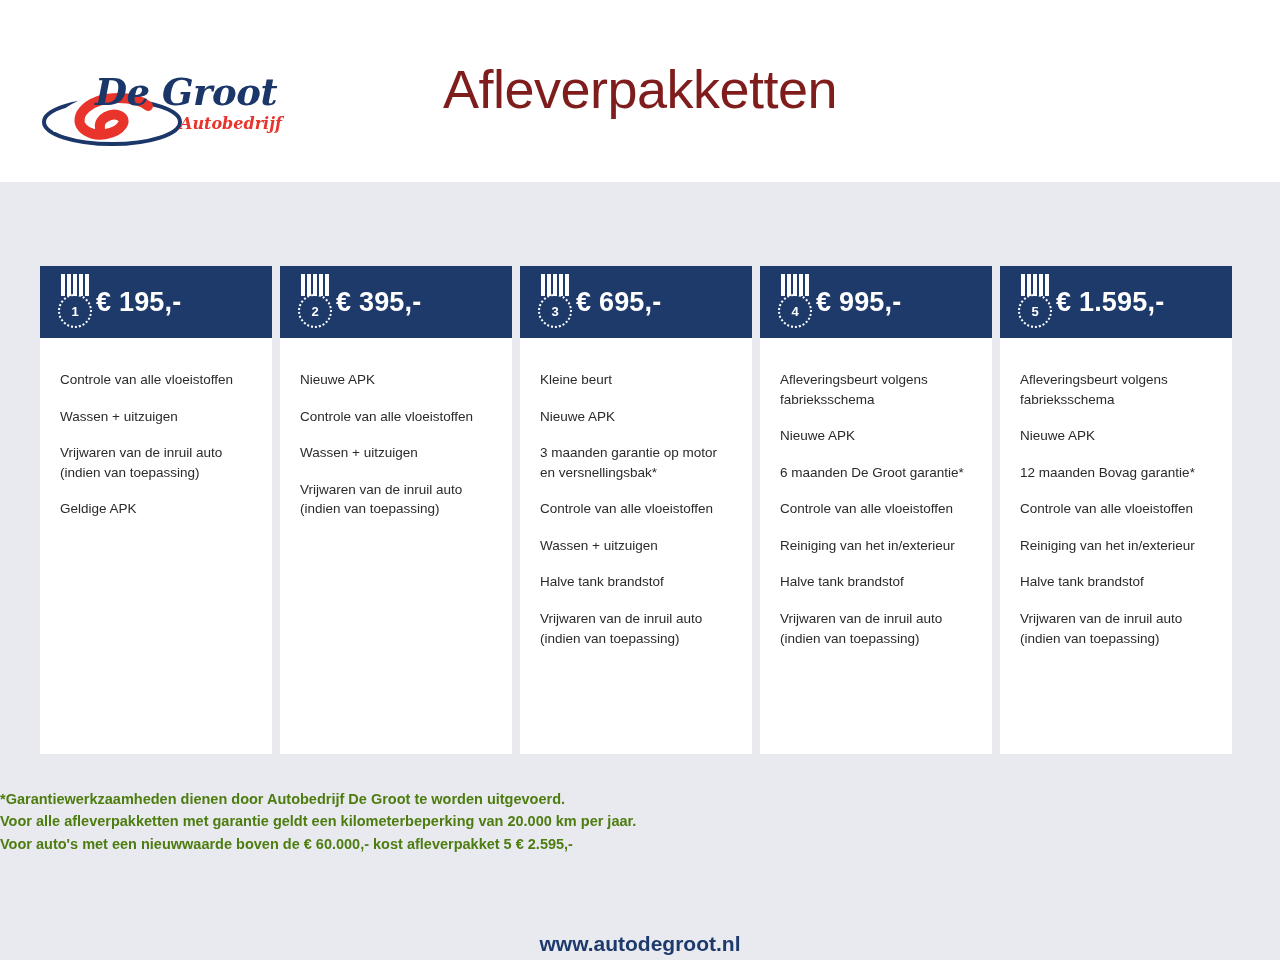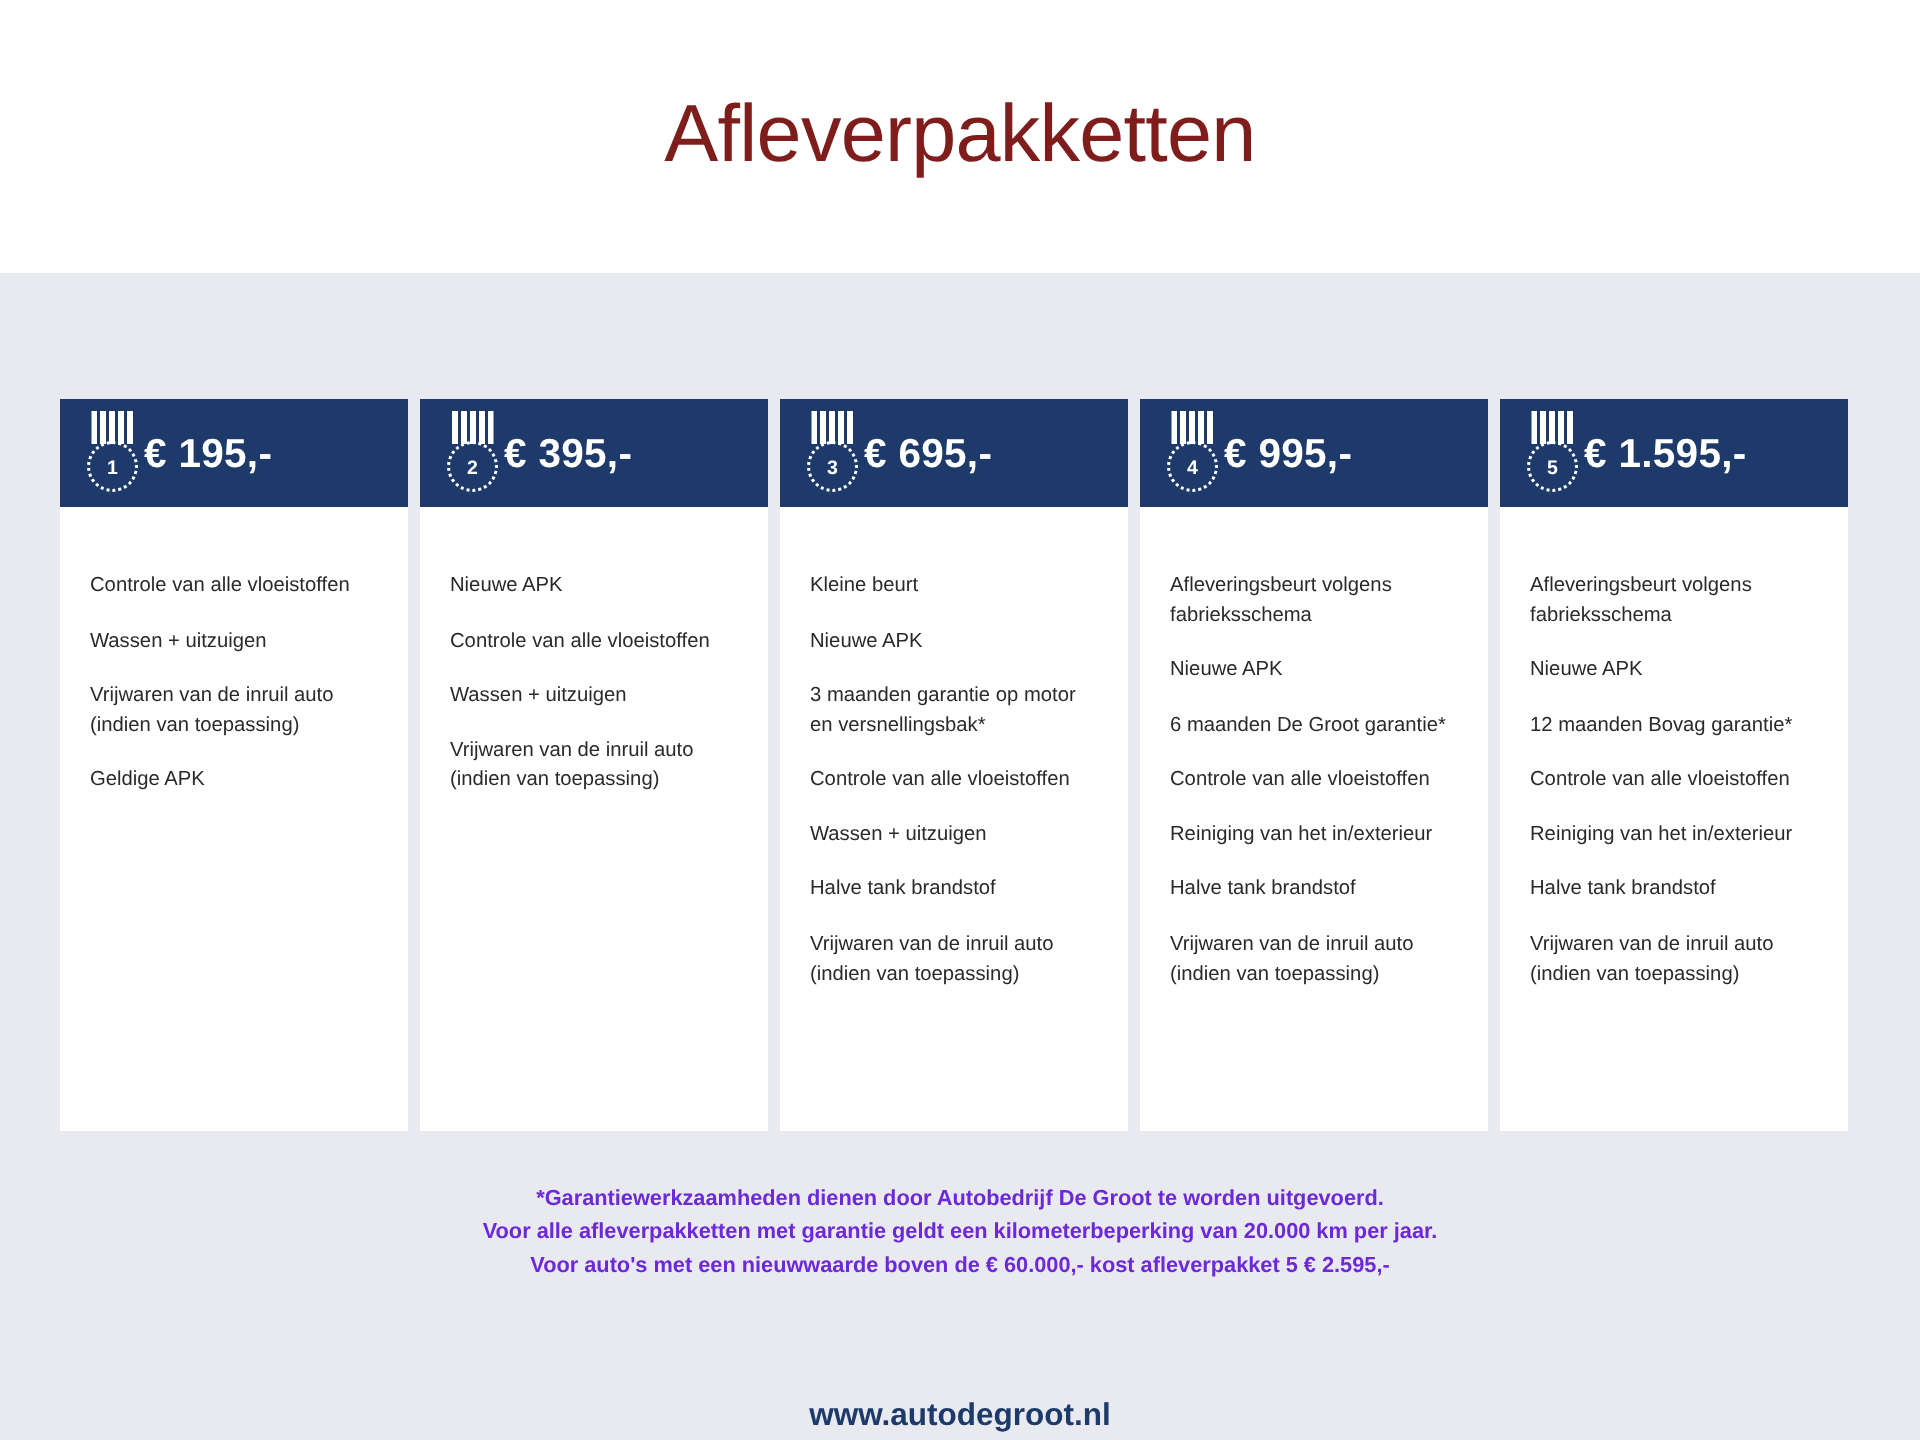--- a/index.html
+++ b/index.html
@@ -147,40 +147,40 @@
   .price {
     flex: 1;
     text-align: left;
     color: #ffffff;
     font-size: 27px;
     font-weight: bold;
     letter-spacing: 0.2px;
     white-space: nowrap;
   }
   .card-body {
-    padding: 42px 20px 18px 20px;
+    padding: 32px 20px 18px 20px;
     flex: 1;
   }
   .feature {
     font-size: 13.5px;
     line-height: 1.45;
     color: #2a2a2a;
     margin-bottom: 17px;
     white-space: pre-line;
   }
   .feature:last-child { margin-bottom: 0; }
 
   
   .footnotes {
     position: absolute;
     left: 0;
     right: 0;
     top: 606px;
-    text-align: center;
-    color: #6d28d9;
+    text-align: left;
+    color: #4d7c0f;
     font-size: 14.5px;
     font-weight: bold;
     line-height: 1.55;
   }
   .website {
     position: absolute;
     left: 0;
     right: 0;
     top: 703px;
     text-align: center;
@@ -190,20 +190,29 @@
     margin-top: 47px;
   }
 </style>
 </head>
 <body>
 
 <div class="page">
 
   <div class="header">
 
+    <div class="logo">
+      <svg class="logo-swoosh" viewBox="0 0 170 58">
+        <ellipse cx="72" cy="32" rx="68" ry="22" fill="none" stroke="#1b3668" stroke-width="4"></ellipse>
+        <path d="M18 42 C18 18, 52 6, 86 10" fill="none" stroke="#ffffff" stroke-width="9"></path>
+        <path d="M108 16 C96 6, 62 4, 46 18 C30 32, 46 48, 66 44 C82 41, 88 30, 80 26 C72 22, 58 28, 60 38" fill="none" stroke="#e8342a" stroke-width="10" stroke-linecap="round"></path>
+      </svg>
+      <div class="logo-text">De Groot</div>
+      <div class="logo-sub">Autobedrijf</div>
+    </div>
 
     <div class="doc-title">Afleverpakketten</div>
   </div>
 
   <div class="panel">
 
     <div class="cards">
 
       <div class="card">
         <div class="card-head">

